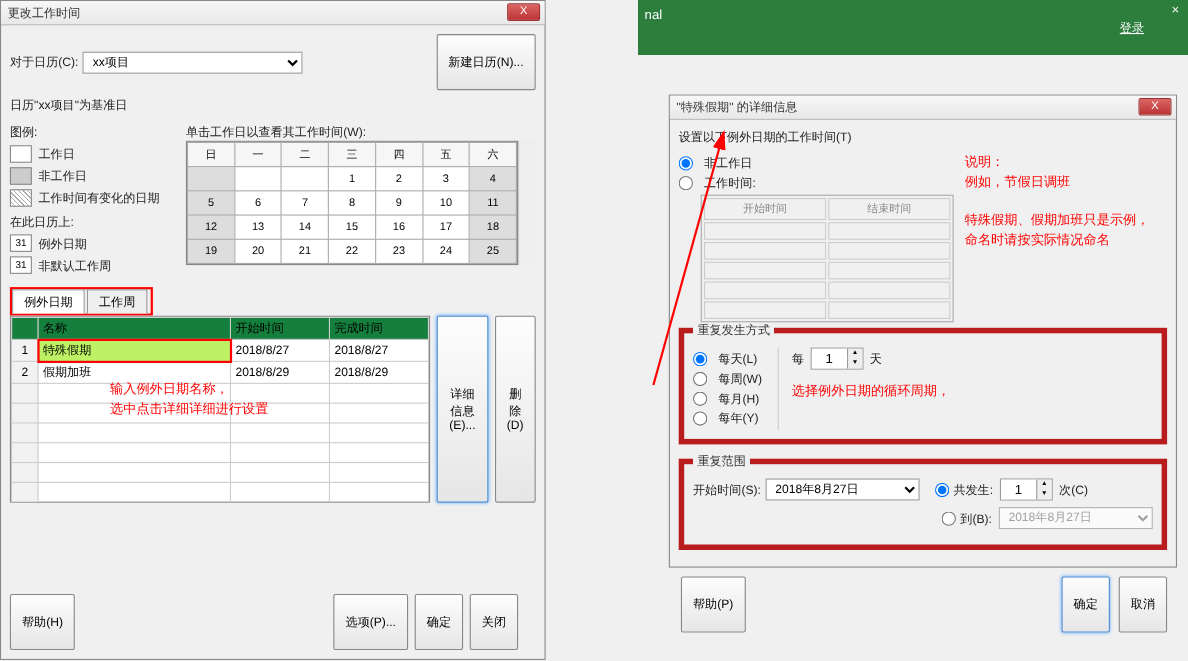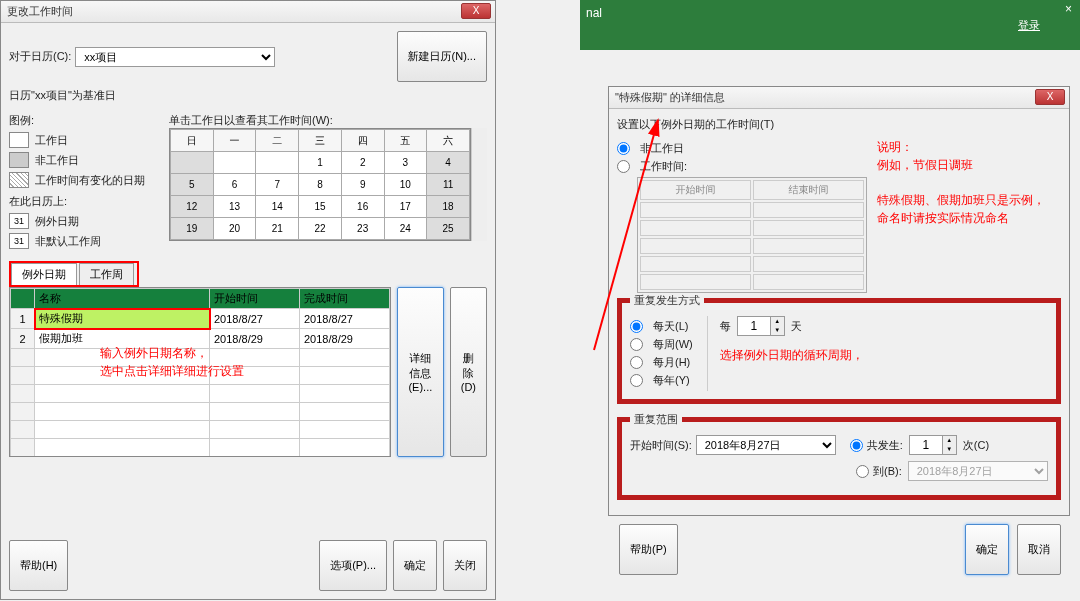--- a/index.html
+++ b/index.html
@@ -249,21 +249,21 @@
           <div>输入例外日期名称，</div>
           <div>选中点击详细详细进行设置</div>
         </div>
       </div>
       <div style="width:90px;display:flex;flex-direction:row;gap:6px">
         <button class="btn primary">详细信息(E)...</button>
         <button class="btn">删除(D)</button>
       </div>
     </div>
   </div>
-  <div style="position:absolute;bottom:0;left:0;right:0;padding:8px;display:flex;align-items:flex-start">
+  <div style="position:absolute;bottom:0;left:0;right:16px;padding:8px;display:flex;align-items:flex-start">
     <button class="btn">帮助(H)</button>
     <div style="flex:1"></div>
     <button class="btn" style="margin-right:6px">选项(P)...</button>
     <button class="btn" style="margin-right:6px">确定</button>
     <button class="btn">关闭</button>
   </div>
 </div>
 
 <div class="dialog" style="left:608px;top:86px;width:462px;height:430px">
   <div class="titlebar">

